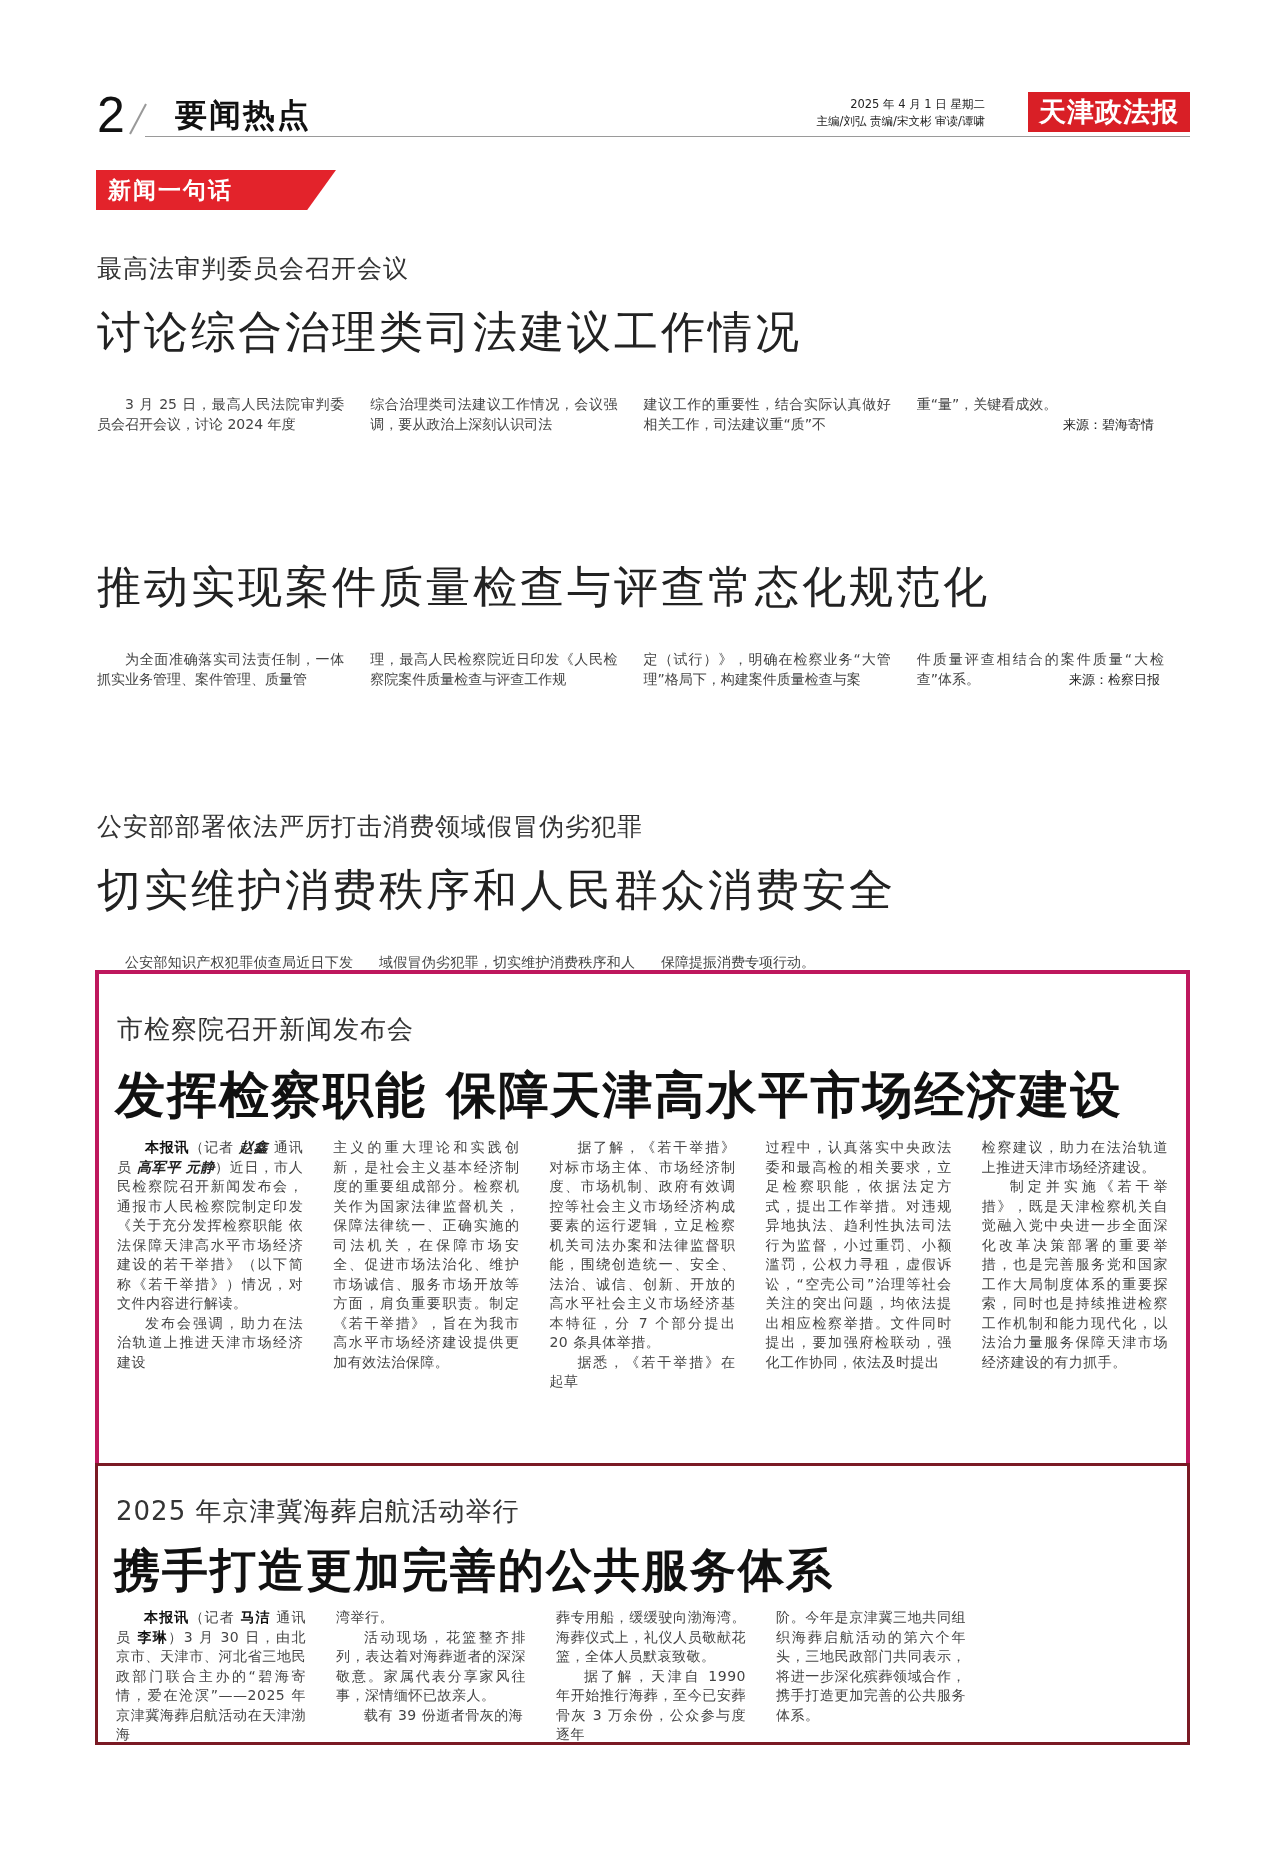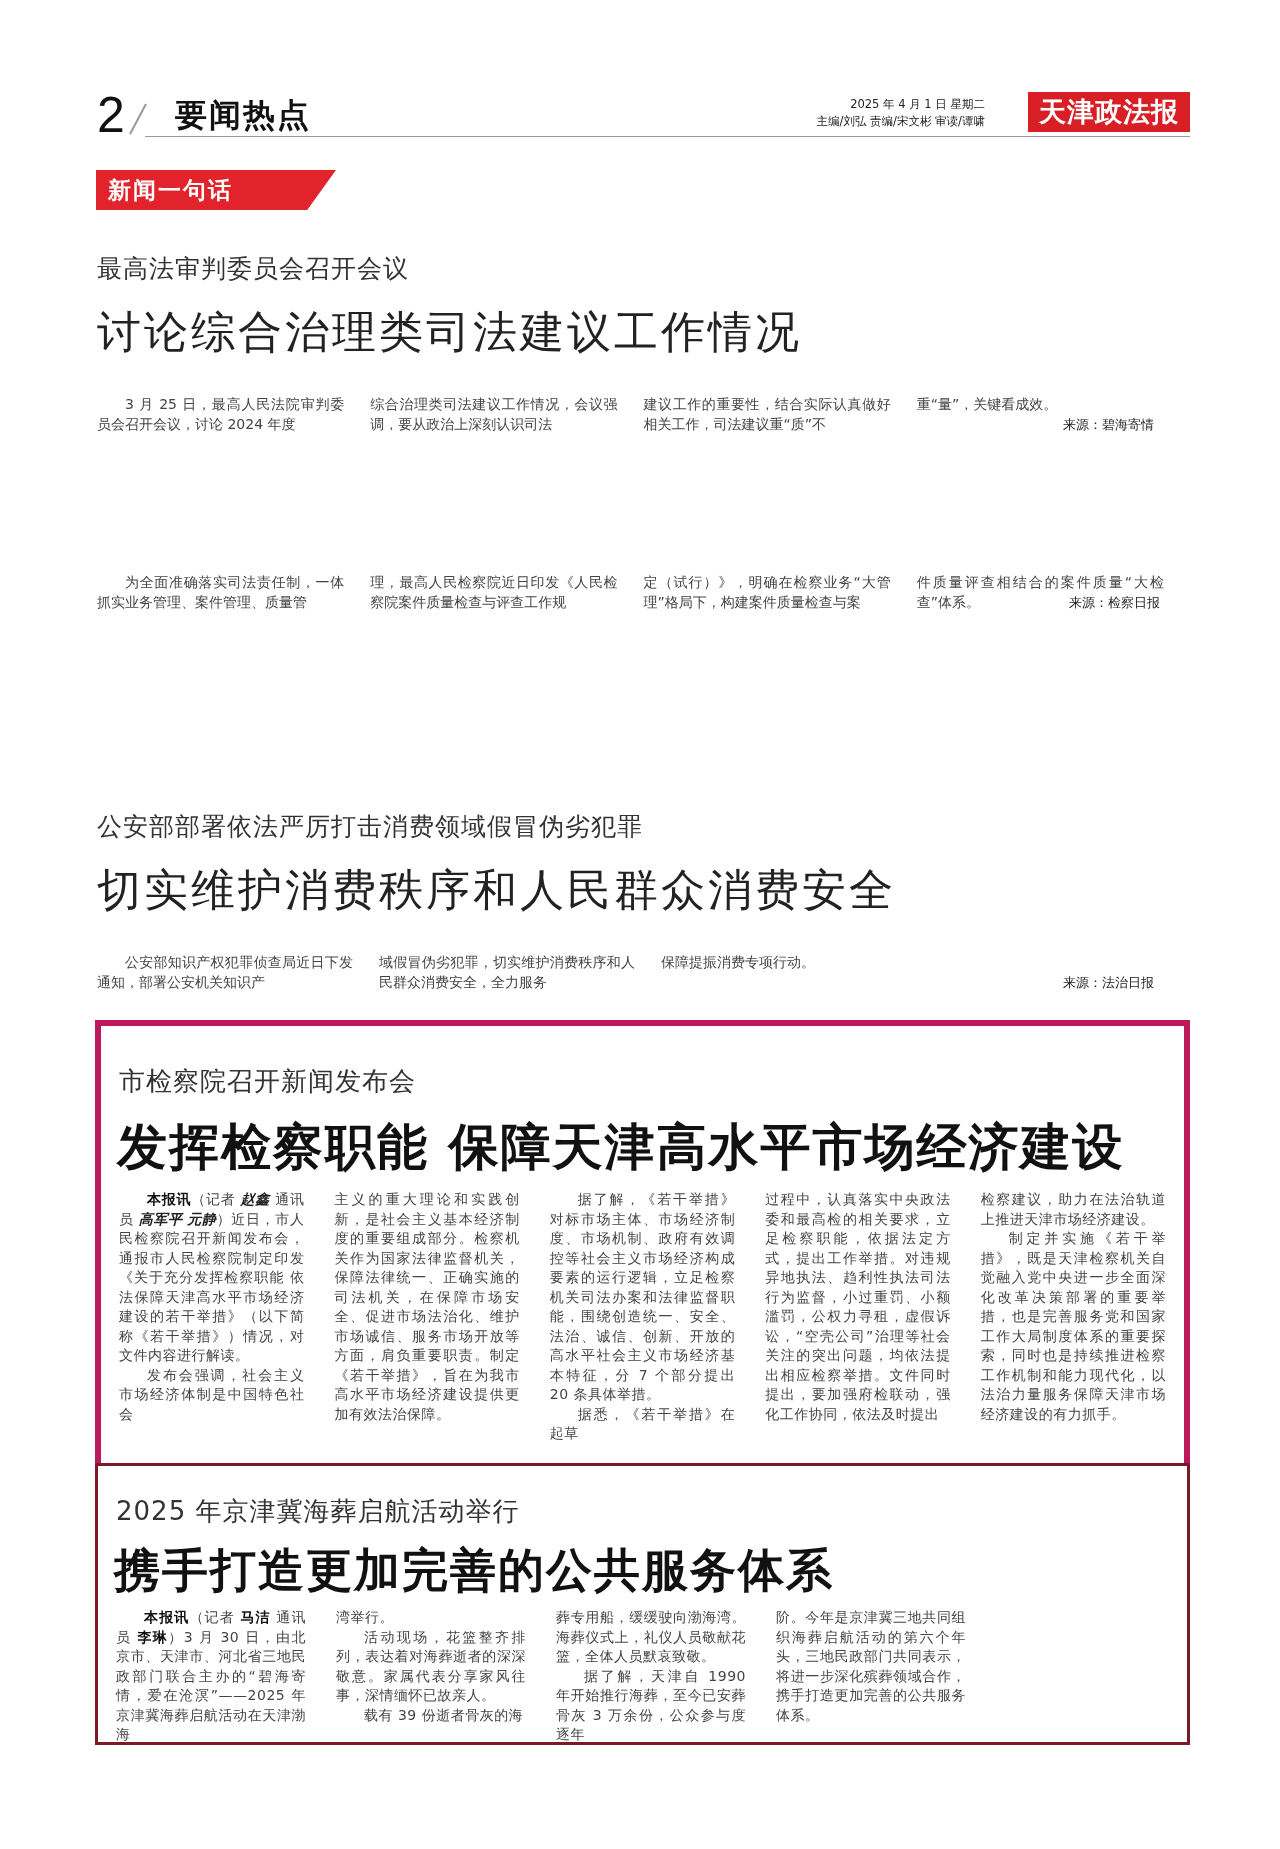--- a/index.html
+++ b/index.html
@@ -24,21 +24,21 @@
   .brief { position: absolute; left: 97px; width: 1093px; }
   .kicker { font-size: 25px; color: #333; font-weight: 400; letter-spacing: 1px; }
   .headline { font-size: 44px; color: #222; font-weight: 400; letter-spacing: 3px; margin-top: 18px; }
   .brief-body { position: relative; margin-top: 32px; height: 44px; display: flex; gap: 0; }
   .brief-col { width: 282px; font-size: 14px; line-height: 20px; color: #444; text-align: justify; padding-right: 26px; }
   .brief-col:last-child { padding-right: 0; }
   .brief-source { position: absolute; right: 36px; top: 22px; font-size: 13px; color: #222; font-family: "DejaVu Serif", serif; }
 
   
   .box { position: absolute; left: 95px; width: 1095px; background: #fff; }
-  .box1 { top: 1020px; height: 505px; border: 6px solid #be185d; }
+  .box1 { top: 970px; height: 505px; border: 4px solid #be185d; }
   .box2 { top: 1463px; height: 282px; border: 3px solid #7a1a24; }
   .box-kicker { position: absolute; left: 18px; font-size: 26px; color: #333; letter-spacing: 1px; }
   .box-headline { position: absolute; left: 16px; font-family: "DejaVu Serif", serif; font-weight: 700; color: #111; letter-spacing: 2px; }
   .box-cols { position: absolute; left: 18px; right: 18px; display: flex; }
   .box-col { font-size: 14px; line-height: 19.5px; color: #444; text-align: justify; letter-spacing: 0.5px; }
   .box-col p { text-indent: 2em; }
   .box-col p.cont { text-indent: 0; }
   .lead { font-weight: 700; color: #111; }
   .byline-name { font-family: Liberation Sans, sans-serif; font-style: italic; font-weight: 700; color: #222; }
 </style>
@@ -68,20 +68,21 @@
   <div class="brief-body">
     <div class="brief-col" style="text-indent:2em;">3 月 25 日，最高人民法院审判委员会召开会议，讨论 2024 年度</div>
     <div class="brief-col">综合治理类司法建议工作情况，会议强调，要从政治上深刻认识司法</div>
     <div class="brief-col">建议工作的重要性，结合实际认真做好相关工作，司法建议重“质”不</div>
     <div class="brief-col">重“量”，关键看成效。</div>
     <div class="brief-source">来源：碧海寄情</div>
   </div>
 </div>
 
 <div class="brief" style="top:540px;">
+  <div class="headline">推动实现案件质量检查与评查常态化规范化</div>
   <div class="brief-body">
     <div class="brief-col" style="text-indent:2em;">为全面准确落实司法责任制，一体抓实业务管理、案件管理、质量管</div>
     <div class="brief-col">理，最高人民检察院近日印发《人民检察院案件质量检查与评查工作规</div>
     <div class="brief-col">定（试行）》，明确在检察业务“大管理”格局下，构建案件质量检查与案</div>
     <div class="brief-col">件质量评查相结合的案件质量“大检查”体系。</div>
     <div class="brief-source" style="right:30px;">来源：检察日报</div>
   </div>
 </div>
 
 <div class="brief" style="top:810px;">
@@ -94,21 +95,21 @@
     <div class="brief-source">来源：法治日报</div>
   </div>
 </div>
 
 <div class="box box1">
   <div class="box-kicker" style="top:38px;">市检察院召开新闻发布会</div>
   <div class="box-headline" style="top:88px; font-size:50px;">发挥检察职能 保障天津高水平市场经济建设</div>
   <div class="box-cols" style="top:164px; gap:30px;">
     <div class="box-col" style="width:190px;">
       <p><span class="lead">本报讯</span><span>（记者 </span><span class="byline-name">赵鑫</span><span> 通讯员 </span><span class="byline-name">高军平 元静</span><span>）近日，市人民检察院召开新闻发布会，通报市人民检察院制定印发《关于充分发挥检察职能 依法保障天津高水平市场经济建设的若干举措》（以下简称《若干举措》）情况，对文件内容进行解读。</span></p>
-      <p>发布会强调，社会主义市场经济体制是中国特色社会</p>
+      <p>发布会强调，助力在法治轨道上推进天津市场经济建设</p>
     </div>
     <div class="box-col" style="width:190px;">
       <p class="cont">主义的重大理论和实践创新，是社会主义基本经济制度的重要组成部分。检察机关作为国家法律监督机关，保障法律统一、正确实施的司法机关，在保障市场安全、促进市场法治化、维护市场诚信、服务市场开放等方面，肩负重要职责。制定《若干举措》，旨在为我市高水平市场经济建设提供更加有效法治保障。</p>
     </div>
     <div class="box-col" style="width:190px;">
       <p>据了解，《若干举措》对标市场主体、市场经济制度、市场机制、政府有效调控等社会主义市场经济构成要素的运行逻辑，立足检察机关司法办案和法律监督职能，围绕创造统一、安全、法治、诚信、创新、开放的高水平社会主义市场经济基本特征，分 7 个部分提出 20 条具体举措。</p>
       <p>据悉，《若干举措》在起草</p>
     </div>
     <div class="box-col" style="width:190px;">
       <p class="cont">过程中，认真落实中央政法委和最高检的相关要求，立足检察职能，依据法定方式，提出工作举措。对违规异地执法、趋利性执法司法行为监督，小过重罚、小额滥罚，公权力寻租，虚假诉讼，“空壳公司”治理等社会关注的突出问题，均依法提出相应检察举措。文件同时提出，要加强府检联动，强化工作协同，依法及时提出</p>

